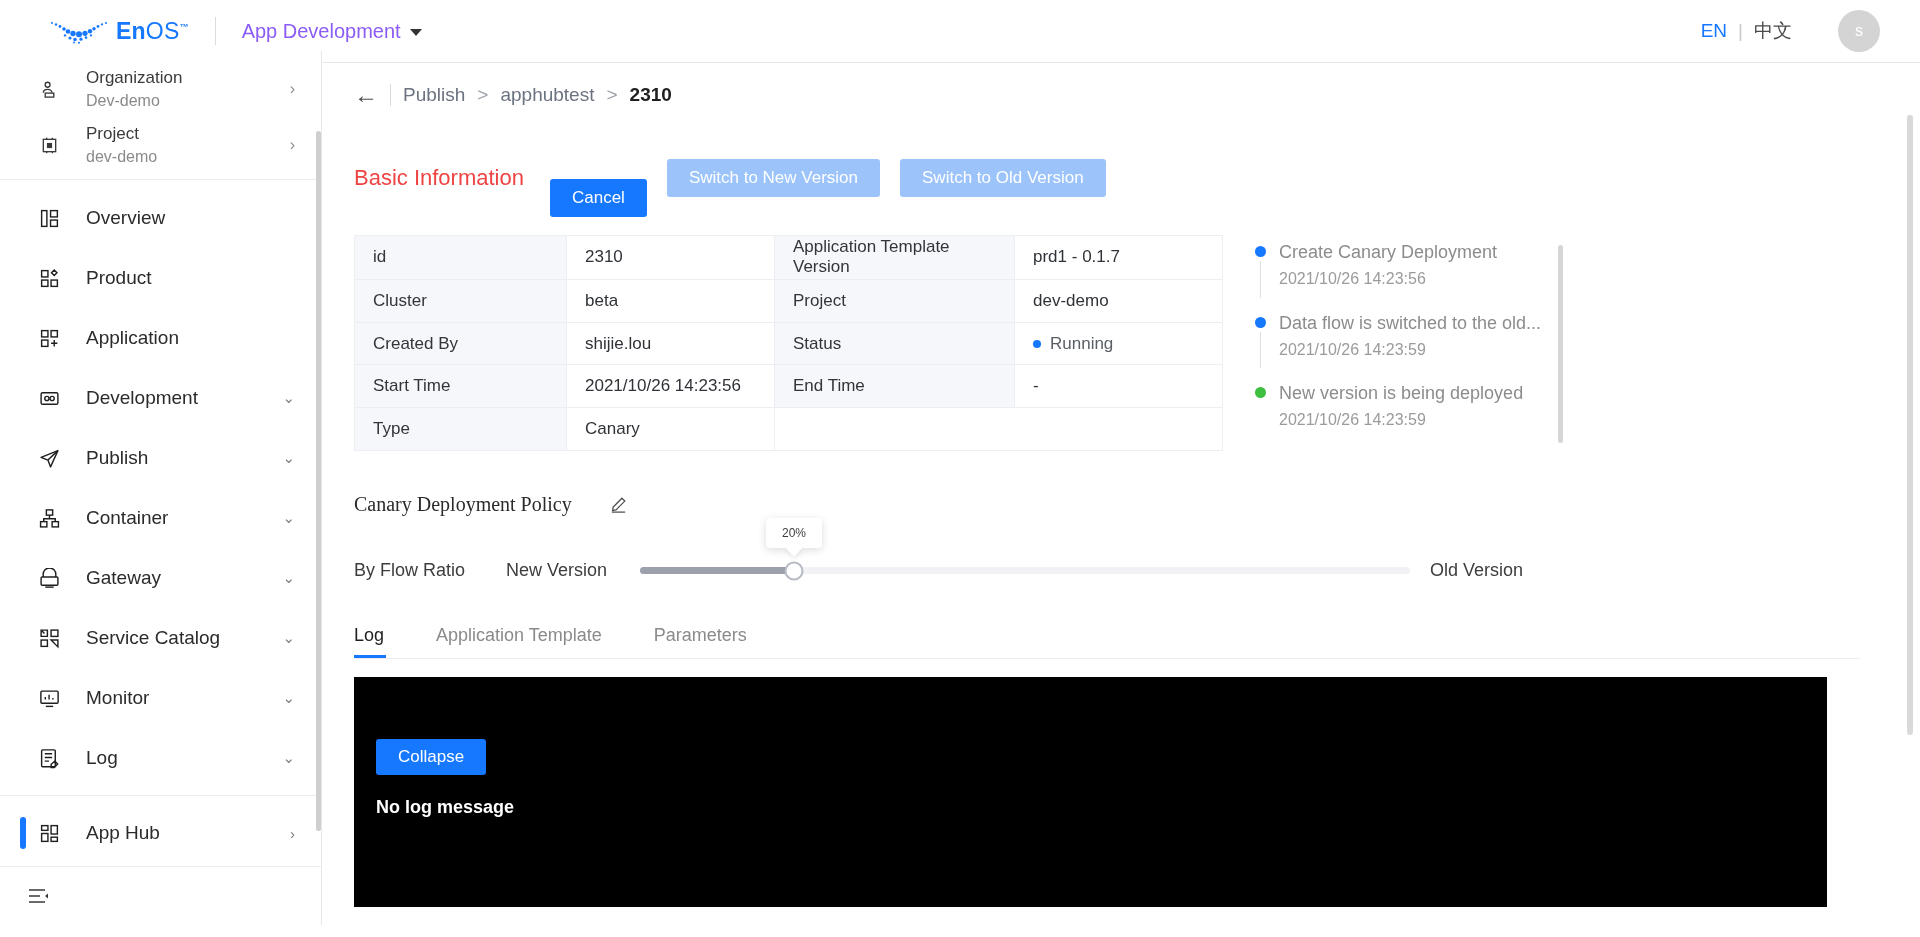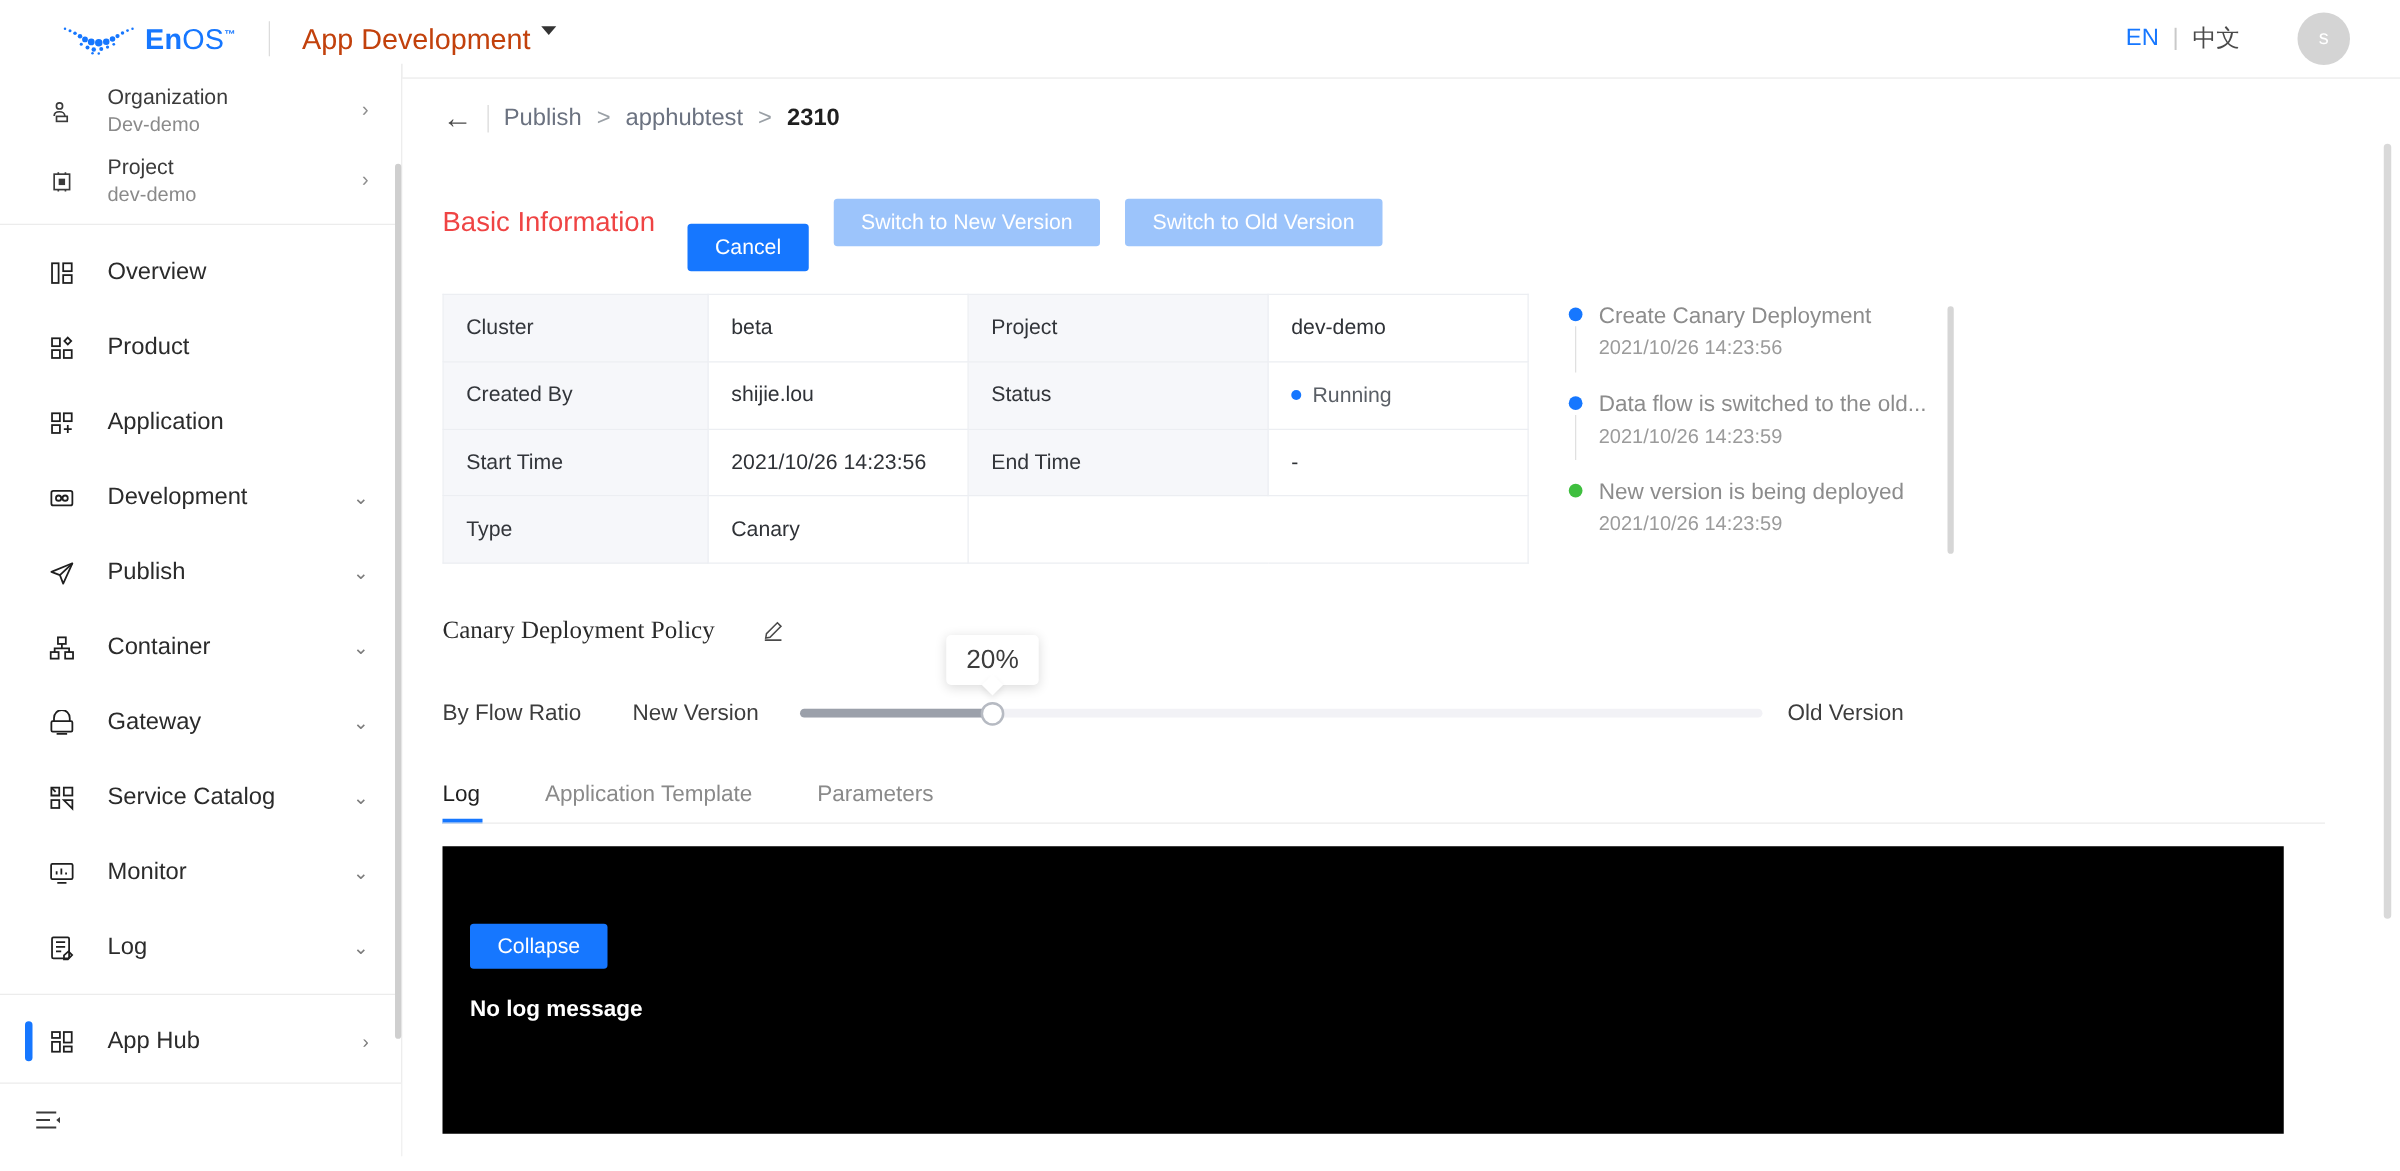--- a/index.html
+++ b/index.html
@@ -20,21 +20,21 @@
   .logo-wrap { display: flex; margin-left: 48px; }
   .logo-mark { width: 62px; height: 26px; position: relative; margin-right: 6px; }
   .logo-text { font-size: 23px; font-weight: 700; letter-spacing: .2px; }
   .logo-text .en { color: #1677ff; }
   .logo-text .os { color: #1677ff; font-weight: 400; }
   .logo-tm { font-size: 9px; vertical-align: super; color: #1677ff; }
   .header-divider {
     width: 1px; height: 28px; background: #dcdcdc; margin: 0 26px;
   }
   .app-switcher {
-    font-size: 23px; color: #c2410c; display: flex; align-items: flex-start; gap: 9px;
+    font-size: 20px; color: #8b5cf6; display: flex; align-items: center; gap: 9px;
     cursor: pointer;
   }
   .caret-down {
     width: 0; height: 0; border-left: 6px solid transparent;
     border-right: 6px solid transparent; border-top: 7px solid #333;
     margin-top: 3px;
   }
   .header-right {
     margin-left: auto; display: flex; align-items: center; gap: 0; margin-right: 40px;
   }
@@ -179,21 +179,21 @@
     position: absolute; left: 0; top: 0; height: 7px; background: #9ba0aa;
     border-radius: 4px;
   }
   .slider-handle {
     position: absolute; top: 50%; width: 19px; height: 19px; border-radius: 50%;
     background: #fff; border: 2px solid #b6bac2; transform: translate(-50%, -50%);
     cursor: pointer;
   }
   .slider-tip {
     position: absolute; bottom: 26px; transform: translateX(-50%);
-    background: #fff; border-radius: 4px; padding: 8px 16px; font-size: 21px;
+    background: #fff; border-radius: 4px; padding: 8px 16px; font-size: 12px;
     color: #3d3d3d; box-shadow: 0 2px 9px rgba(0,0,0,.14);
   }
   .slider-tip::after {
     content: ""; position: absolute; left: 50%; bottom: -6px; margin-left: -6px;
     width: 12px; height: 12px; background: #fff; transform: rotate(45deg);
     box-shadow: 2px 2px 5px rgba(0,0,0,.08);
   }
   .sl-label.oldv { margin-left: 20px; }
 
   
@@ -468,20 +468,26 @@
 
   <div class="content-row">
     <table class="info-table">
       <colgroup>
           <col class="col-a">
           <col class="col-b">
           <col class="col-c">
           <col class="col-d">
         </colgroup>
       <tbody id="info-tbody">
+          <tr>
+            <td class="lbl">id</td>
+            <td class="val">2310</td>
+            <td class="lbl">Application Template Version</td>
+            <td class="val">prd1 - 0.1.7</td>
+          </tr>
           <tr>
             <td class="lbl">Cluster</td>
             <td class="val">beta</td>
             <td class="lbl">Project</td>
             <td class="val">dev-demo</td>
           </tr>
           <tr>
             <td class="lbl">Created By</td>
             <td class="val">shijie.lou</td>
             <td class="lbl">Status</td>

